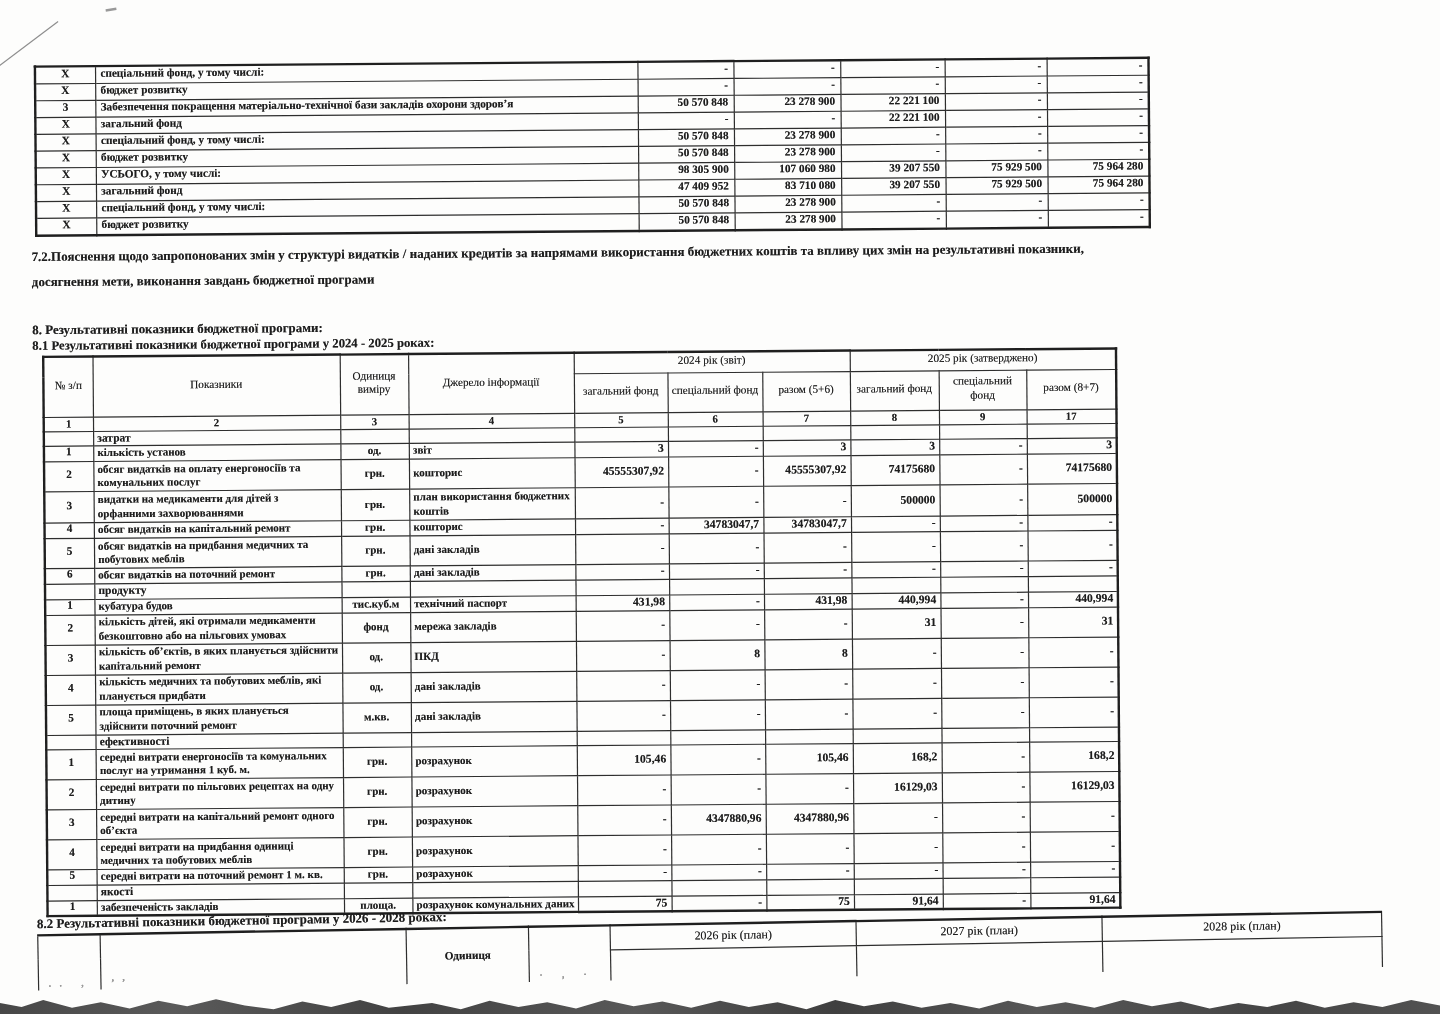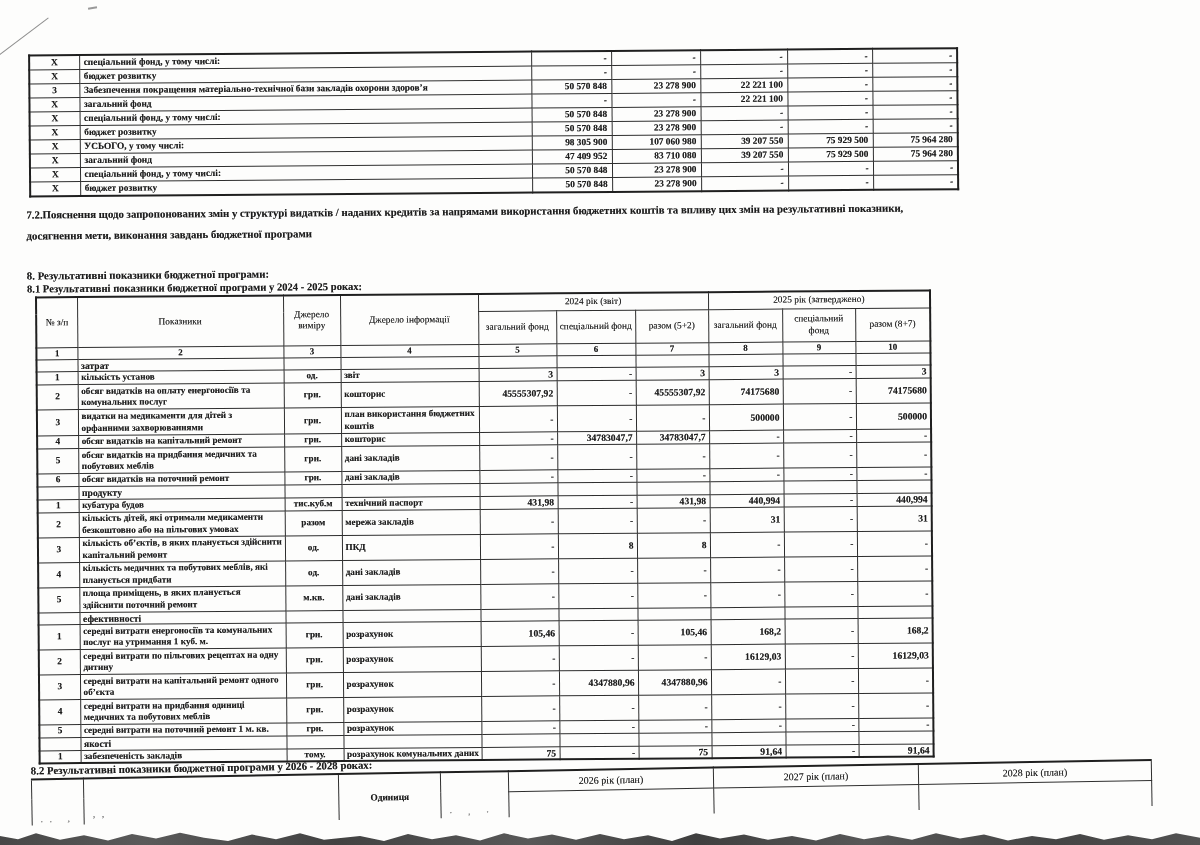--- a/index.html
+++ b/index.html
@@ -180,44 +180,44 @@
         <col style="width:79px">
         <col style="width:73px">
       <col style="width:74px">
         <col style="width:73px">
         <col style="width:75px">
     </colgroup>
     <thead>
       <tr class="h1">
         <td rowspan="2">№ з/п</td>
         <td rowspan="2">Показники</td>
-        <td rowspan="2">Джерело виміру</td>
+        <td rowspan="2">Одиниця виміру</td>
         <td rowspan="2">Джерело інформації</td>
         <td colspan="3">2024 рік (звіт)</td>
         <td colspan="3">2025 рік (затверджено)</td>
       </tr>
       <tr class="h2">
         <td>загальний фонд</td>
         <td>спеціальний фонд</td>
-        <td>разом (5+2)</td>
+        <td>разом (5+6)</td>
         <td>загальний фонд</td>
         <td>спеціальний фонд</td>
         <td>разом (8+7)</td>
       </tr>
       <tr class="h3">
           <td>1</td>
           <td>2</td>
           <td>3</td>
           <td>4</td>
           <td>5</td>
           <td>6</td>
           <td>7</td>
           <td>8</td>
           <td>9</td>
-          <td>10</td>
+          <td>17</td>
         </tr>
     </thead>
     <tbody>
         <tr class="sec">
           <td class="n"></td>
           <td class="secname">затрат</td>
           <td></td>
           <td></td>
           <td></td>
           <td></td>
@@ -318,21 +318,21 @@
           <td class="num">431,98</td>
           <td class="num">-</td>
           <td class="num">431,98</td>
           <td class="num">440,994</td>
           <td class="num">-</td>
           <td class="num">440,994</td>
         </tr>
         <tr class="tall">
           <td class="n">2</td>
           <td class="pl">кількість дітей, які отримали медикаменти безкоштовно або на пільгових умовах</td>
-          <td class="un">разом</td>
+          <td class="un">фонд</td>
           <td class="src">мережа закладів</td>
           <td class="num">-</td>
           <td class="num">-</td>
           <td class="num">-</td>
           <td class="num">31</td>
           <td class="num">-</td>
           <td class="num">31</td>
         </tr>
         <tr class="tall">
           <td class="n">3</td>
@@ -450,21 +450,21 @@
           <td></td>
           <td></td>
           <td></td>
           <td></td>
           <td></td>
           <td></td>
         </tr>
         <tr class="single">
           <td class="n">1</td>
           <td class="pl">забезпеченість закладів</td>
-          <td class="un">тому.</td>
+          <td class="un">площа.</td>
           <td class="src">розрахунок комунальних даних</td>
           <td class="num">75</td>
           <td class="num">-</td>
           <td class="num">75</td>
           <td class="num">91,64</td>
           <td class="num">-</td>
           <td class="num">91,64</td>
         </tr>
       </tbody>
   </table>

